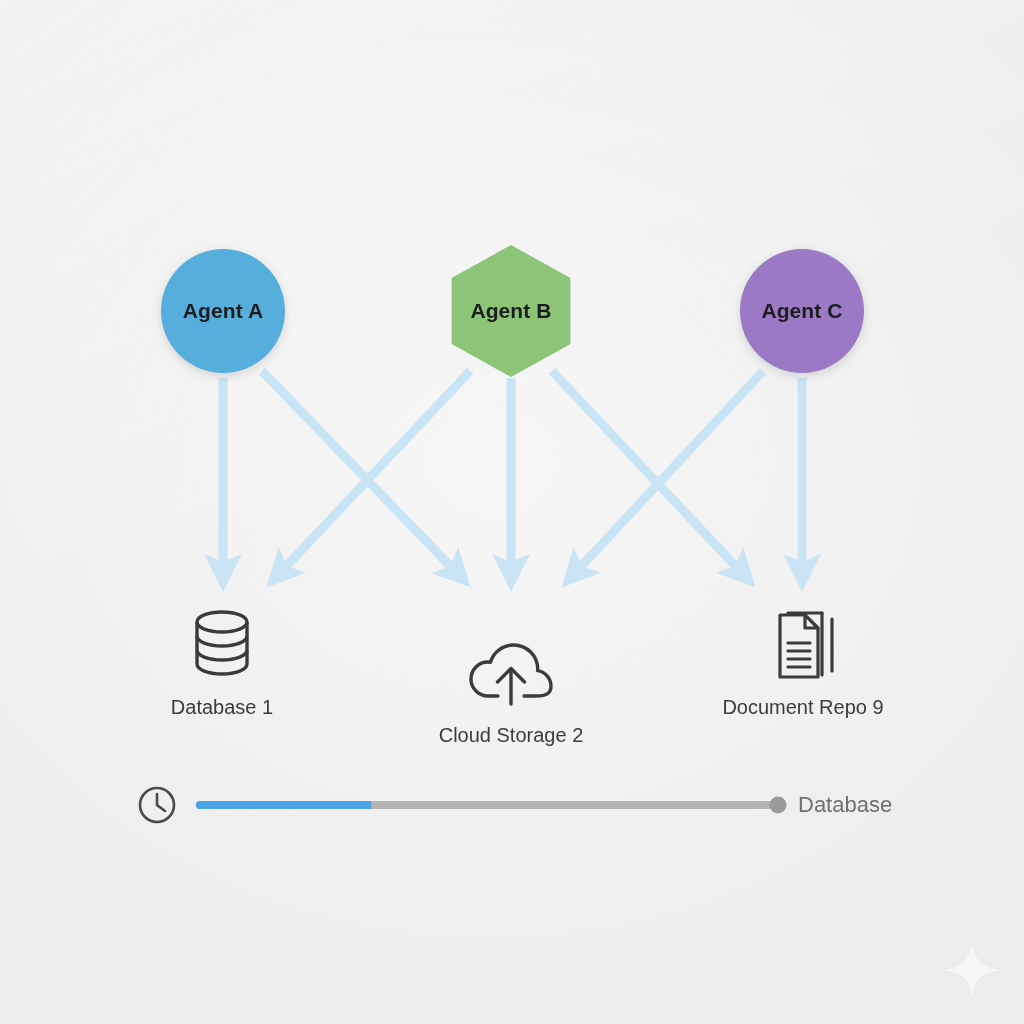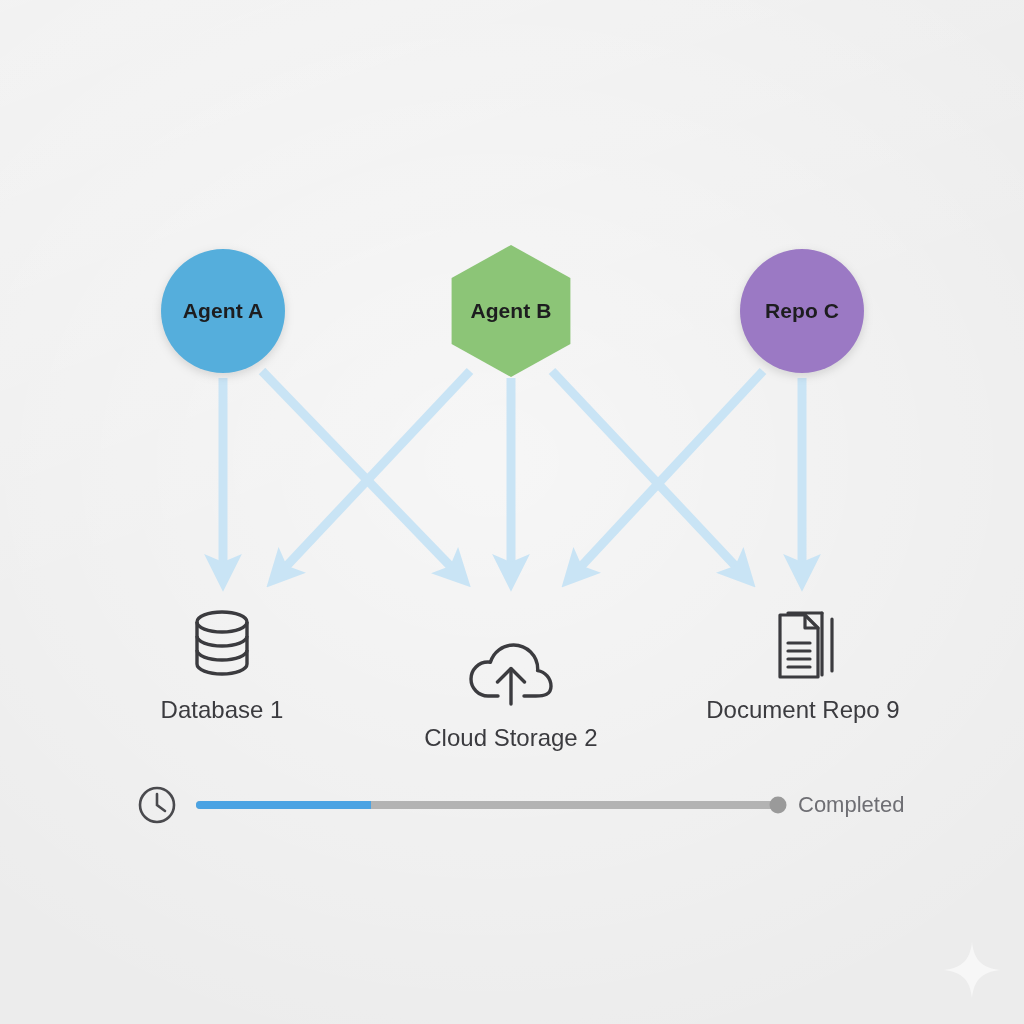--- a/index.html
+++ b/index.html
@@ -80,21 +80,21 @@
     width: 260px;
   }
   .resource-icon {
     height: 74px;
     display: flex;
     align-items: center;
     justify-content: center;
   }
   .resource-label {
     margin-top: 14px;
-    font-size: 24px;
+    font-size: 20px;
     color: #3b3b3f;
     white-space: nowrap;
   }
 
   #progress-row {
     position: absolute;
     z-index: 2;
     left: 136px;
     top: 784px;
     display: flex;
@@ -184,21 +184,21 @@
     <span class="node-label">Agent B</span>
   </div>
 
   <div class="node" style="left:223px; top:311px;">
     <div class="shape circle" style="background:#55aedc;"></div>
     <span class="node-label">Agent A</span>
   </div>
 
   <div class="node" style="left:802px; top:311px;">
     <div class="shape circle" style="background:#9b79c4;"></div>
-    <span class="node-label">Repo C</span>
+    <span class="node-label">Agent C</span>
   </div>
 
   <div class="resource" style="left:222px; top:608px;">
     <div class="resource-icon">
       <svg width="68" height="74" viewBox="0 0 68 74" xmlns="http://www.w3.org/2000/svg" fill="none" stroke="#3b3b3f" stroke-width="3.4">
         <ellipse cx="34" cy="14" rx="25" ry="10"></ellipse>
         <path d="M9 14 V56 C9 61.5 20.2 66 34 66 C47.8 66 59 61.5 59 56 V14"></path>
         <path d="M9 28 C9 33.5 20.2 38 34 38 C47.8 38 59 33.5 59 28"></path>
         <path d="M9 42 C9 47.5 20.2 52 34 52 C47.8 52 59 47.5 59 42"></path>
       </svg>
@@ -240,20 +240,20 @@
       <path d="M21 10 V21 L29 27"></path>
     </svg>
 
     <div class="track-wrap">
       <div class="track" style="background: rgb(179, 179, 179);">
         <div class="track-fill" style="width: 30%; background: rgb(75, 163, 227);"></div>
         <div class="track-handle" style="left: 100%; background: rgb(154, 154, 154);"></div>
       </div>
     </div>
 
-    <span id="progress-status">Completed</span>
+    <span id="progress-status">Database</span>
   </div>
 
   <svg id="sparkle" viewBox="0 0 64 64" xmlns="http://www.w3.org/2000/svg">
     <path d="M32 4 C34 22 42 30 60 32 C42 34 34 42 32 60 C30 42 22 34 4 32 C22 30 30 22 32 4 Z" fill="#f7f7f7"></path>
   </svg>
 
 </div>
 
 </body></html>

